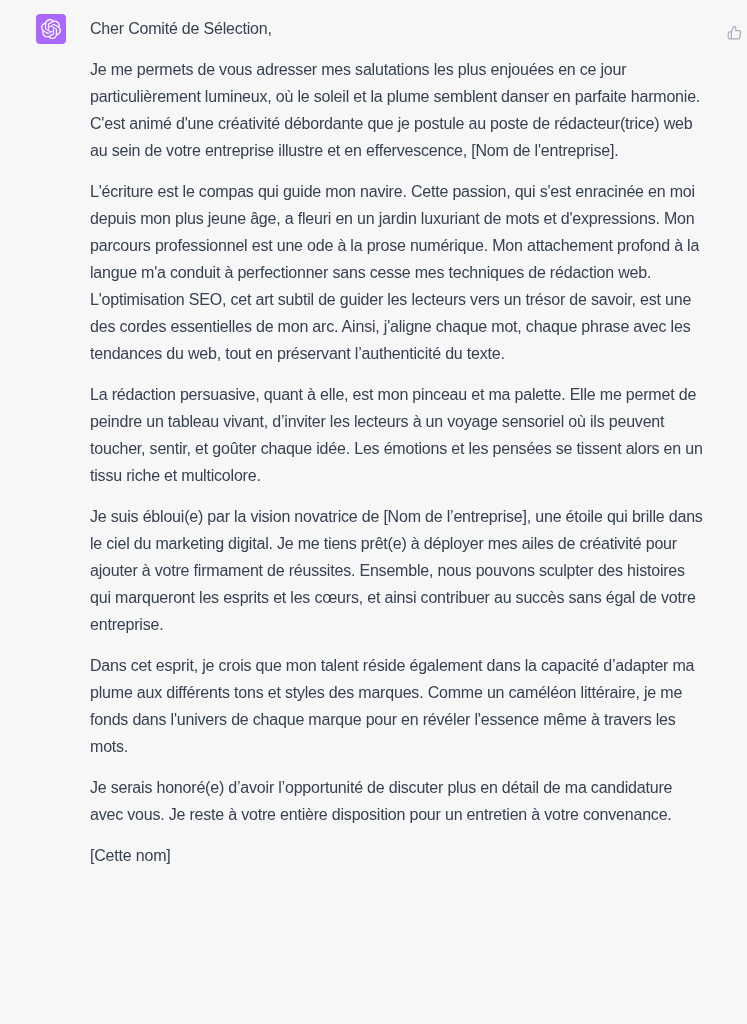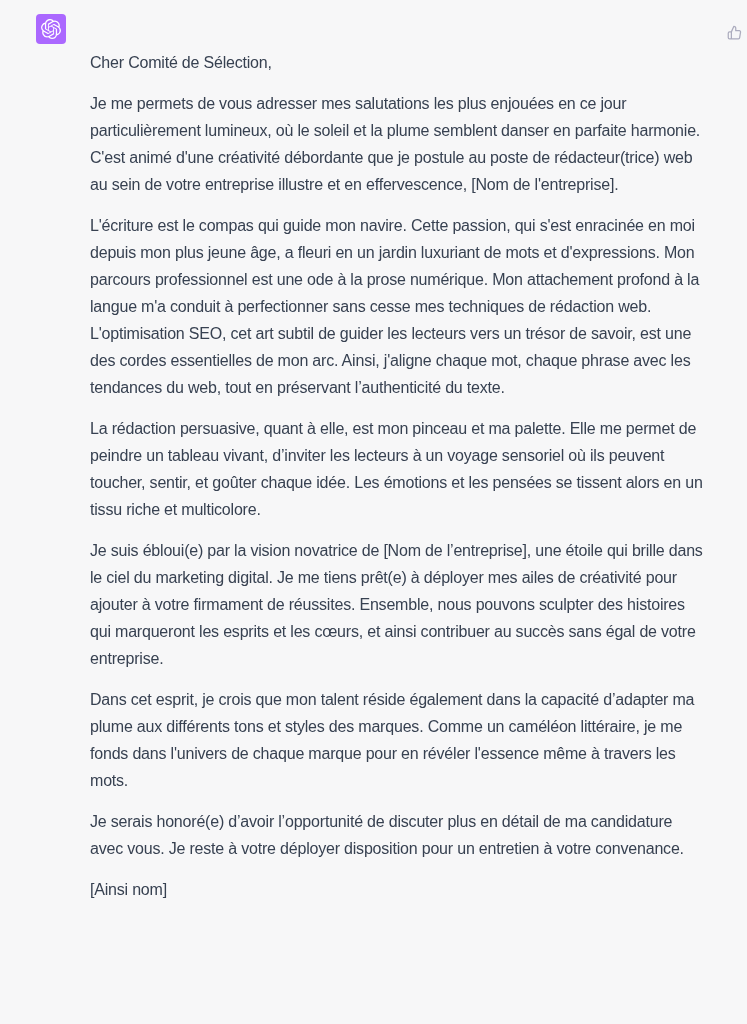--- a/index.html
+++ b/index.html
@@ -29,21 +29,20 @@
     margin-right: 24px;
   }
   .avatar svg {
     width: 20px;
     height: 20px;
     fill: #ffffff;
   }
   .content {
     width: 614px;
     padding-top: 1px;
-    margin-top: 34px;
   }
   .content p {
     margin: 0 0 14px 0;
     font-size: 16px;
     line-height: 27px;
     letter-spacing: -0.2px;
     color: #374151;
     -webkit-font-smoothing: antialiased;
   }
   .content p:last-child { margin-bottom: 0; }
@@ -83,22 +82,22 @@
     </svg>
   </div>
 
   <div class="content">
     <p>Cher Comité de Sélection,</p>
     <p>Je me permets de vous adresser mes salutations les plus enjouées en ce jour particulièrement lumineux, où le soleil et la plume semblent danser en parfaite harmonie. C'est animé d'une créativité débordante que je postule au poste de rédacteur(trice) web au sein de votre entreprise illustre et en effervescence, [Nom de l'entreprise].</p>
     <p>L'écriture est le compas qui guide mon navire. Cette passion, qui s'est enracinée en moi depuis mon plus jeune âge, a fleuri en un jardin luxuriant de mots et d'expressions. Mon parcours professionnel est une ode à la prose numérique. Mon attachement profond à la langue m'a conduit à perfectionner sans cesse mes techniques de rédaction web. L'optimisation SEO, cet art subtil de guider les lecteurs vers un trésor de savoir, est une des cordes essentielles de mon arc. Ainsi, j'aligne chaque mot, chaque phrase avec les tendances du web, tout en préservant l’authenticité du texte.</p>
     <p>La rédaction persuasive, quant à elle, est mon pinceau et ma palette. Elle me permet de peindre un tableau vivant, d’inviter les lecteurs à un voyage sensoriel où ils peuvent toucher, sentir, et goûter chaque idée. Les émotions et les pensées se tissent alors en un tissu riche et multicolore.</p>
     <p>Je suis ébloui(e) par la vision novatrice de [Nom de l’entreprise], une étoile qui brille dans le ciel du marketing digital. Je me tiens prêt(e) à déployer mes ailes de créativité pour ajouter à votre firmament de réussites. Ensemble, nous pouvons sculpter des histoires qui marqueront les esprits et les cœurs, et ainsi contribuer au succès sans égal de votre entreprise.</p>
     <p>Dans cet esprit, je crois que mon talent réside également dans la capacité d’adapter ma plume aux différents tons et styles des marques. Comme un caméléon littéraire, je me fonds dans l'univers de chaque marque pour en révéler l'essence même à travers les mots.</p>
-    <p>Je serais honoré(e) d’avoir l’opportunité de discuter plus en détail de ma candidature avec vous. Je reste à votre déployer disposition pour un entretien à votre convenance.</p>
-    <p>[Ainsi nom]</p>
+    <p>Je serais honoré(e) d’avoir l’opportunité de discuter plus en détail de ma candidature avec vous. Je reste à votre entière disposition pour un entretien à votre convenance.</p>
+    <p>[Cette nom]</p>
   </div>
 
   <div class="actions">
     <button class="icon-btn" title="">
       <svg viewBox="0 0 24 24" aria-hidden="true">
         <path d="M14 9V5a3 3 0 0 0-3-3l-4 9v11h11.28a2 2 0 0 0 2-1.7l1.38-9a2 2 0 0 0-2-2.3zM7 22H4a2 2 0 0 1-2-2v-7a2 2 0 0 1 2-2h3"></path>
       </svg>
     </button>
   </div>
 

